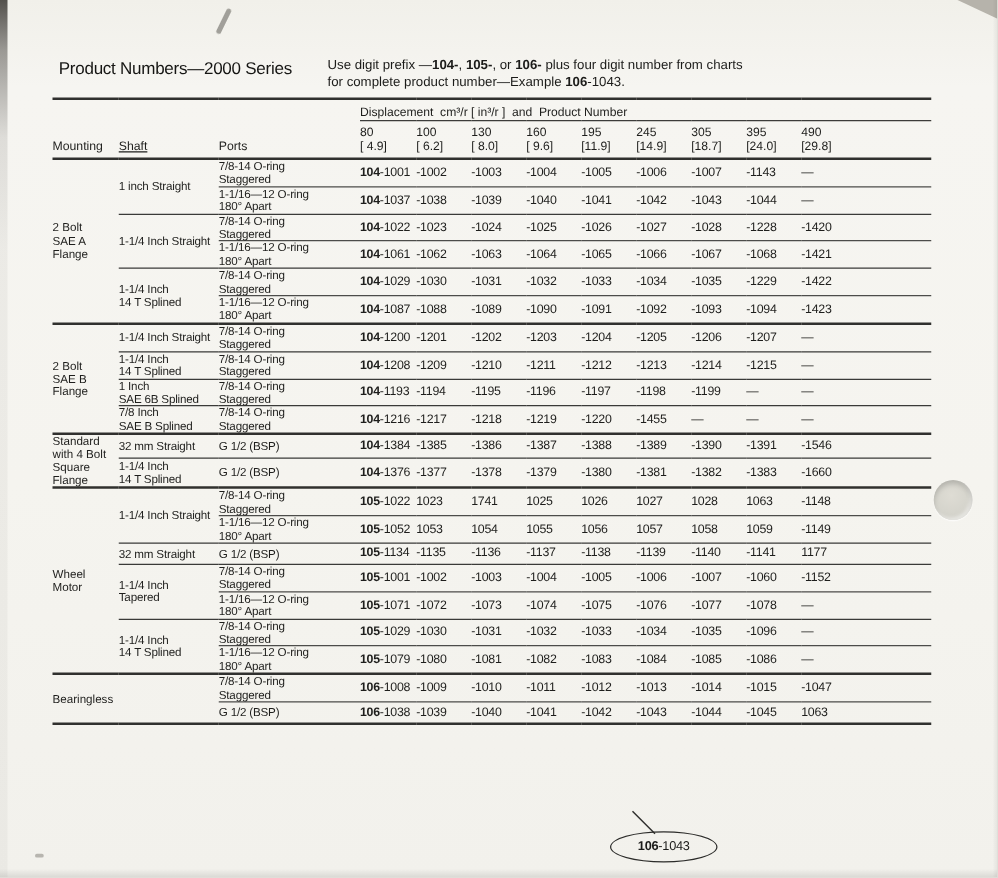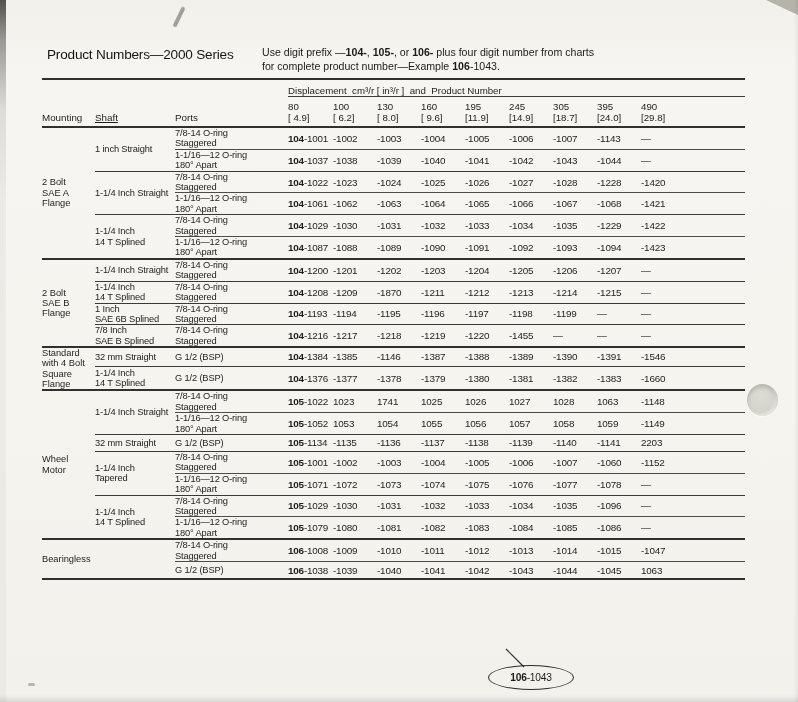--- a/index.html
+++ b/index.html
@@ -227,21 +227,21 @@
             <td class="c-num">-1207</td>
             <td class="c-num dash">—</td>
           </tr>
           <tr>
             <td class="c-shaft bt-shaft" rowspan="1">1-1/4 Inch
 14 T Splined</td>
             <td class="c-ports bt-shaft">7/8-14 O-ring
 Staggered</td>
             <td class="c-num bt-shaft"><b>104</b><span>-1208</span></td>
             <td class="c-num bt-shaft">-1209</td>
-            <td class="c-num bt-shaft">-1870</td>
+            <td class="c-num bt-shaft">-1210</td>
             <td class="c-num bt-shaft">-1211</td>
             <td class="c-num bt-shaft">-1212</td>
             <td class="c-num bt-shaft">-1213</td>
             <td class="c-num bt-shaft">-1214</td>
             <td class="c-num bt-shaft">-1215</td>
             <td class="c-num bt-shaft dash">—</td>
           </tr>
           <tr>
             <td class="c-shaft bt-shaft" rowspan="1">1 Inch
 SAE 6B Splined</td>
@@ -274,21 +274,21 @@
           </tr>
           <tr class="one-line sec-first">
             <td class="c-mount" rowspan="2">Standard
 with 4 Bolt
 Square
 Flange</td>
             <td class="c-shaft" rowspan="1">32 mm Straight</td>
             <td class="c-ports">G 1/2 (BSP)</td>
             <td class="c-num"><b>104</b><span>-1384</span></td>
             <td class="c-num">-1385</td>
-            <td class="c-num">-1146</td>
+            <td class="c-num">-1386</td>
             <td class="c-num">-1387</td>
             <td class="c-num">-1388</td>
             <td class="c-num">-1389</td>
             <td class="c-num">-1390</td>
             <td class="c-num">-1391</td>
             <td class="c-num">-1546</td>
           </tr>
           <tr class="one-line">
             <td class="c-shaft bt-shaft" rowspan="1">1-1/4 Inch
 14 T Splined</td>
@@ -336,21 +336,21 @@
             <td class="c-shaft bt-shaft" rowspan="1">32 mm Straight</td>
             <td class="c-ports bt-shaft">G 1/2 (BSP)</td>
             <td class="c-num bt-shaft"><b>105</b><span>-1134</span></td>
             <td class="c-num bt-shaft">-1135</td>
             <td class="c-num bt-shaft">-1136</td>
             <td class="c-num bt-shaft">-1137</td>
             <td class="c-num bt-shaft">-1138</td>
             <td class="c-num bt-shaft">-1139</td>
             <td class="c-num bt-shaft">-1140</td>
             <td class="c-num bt-shaft">-1141</td>
-            <td class="c-num bt-shaft">2203</td>
+            <td class="c-num bt-shaft">1177</td>
           </tr>
           <tr>
             <td class="c-shaft bt-shaft" rowspan="2">1-1/4 Inch
 Tapered</td>
             <td class="c-ports bt-shaft">7/8-14 O-ring
 Staggered</td>
             <td class="c-num bt-shaft"><b>105</b><span>-1001</span></td>
             <td class="c-num bt-shaft">-1002</td>
             <td class="c-num bt-shaft">-1003</td>
             <td class="c-num bt-shaft">-1004</td>

